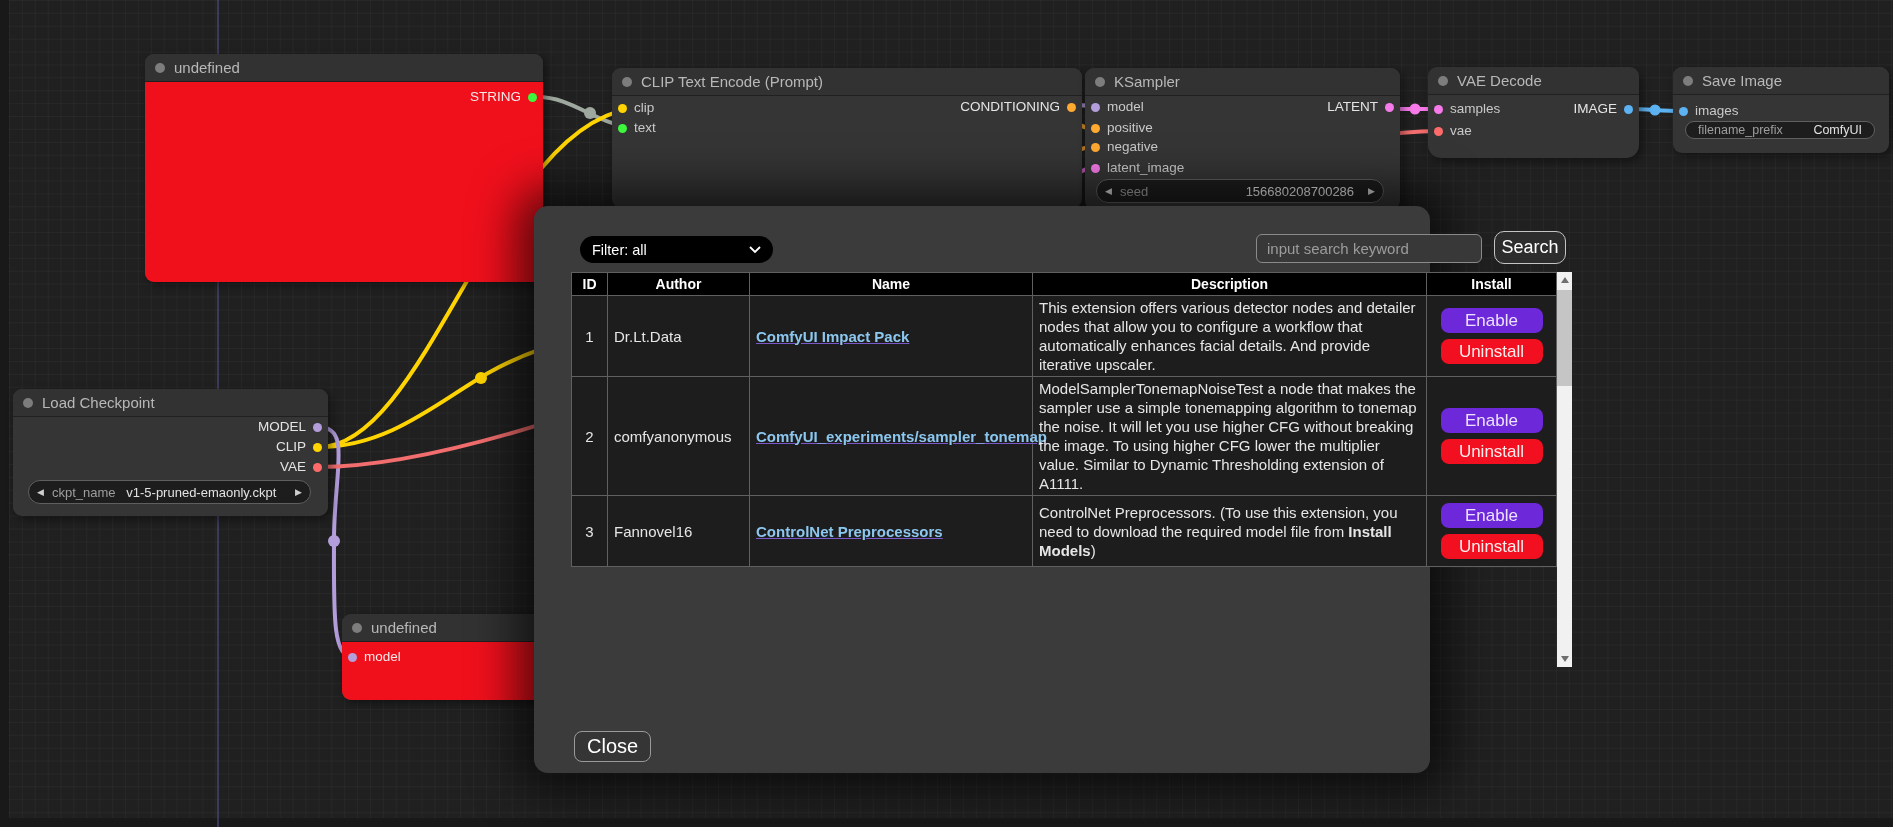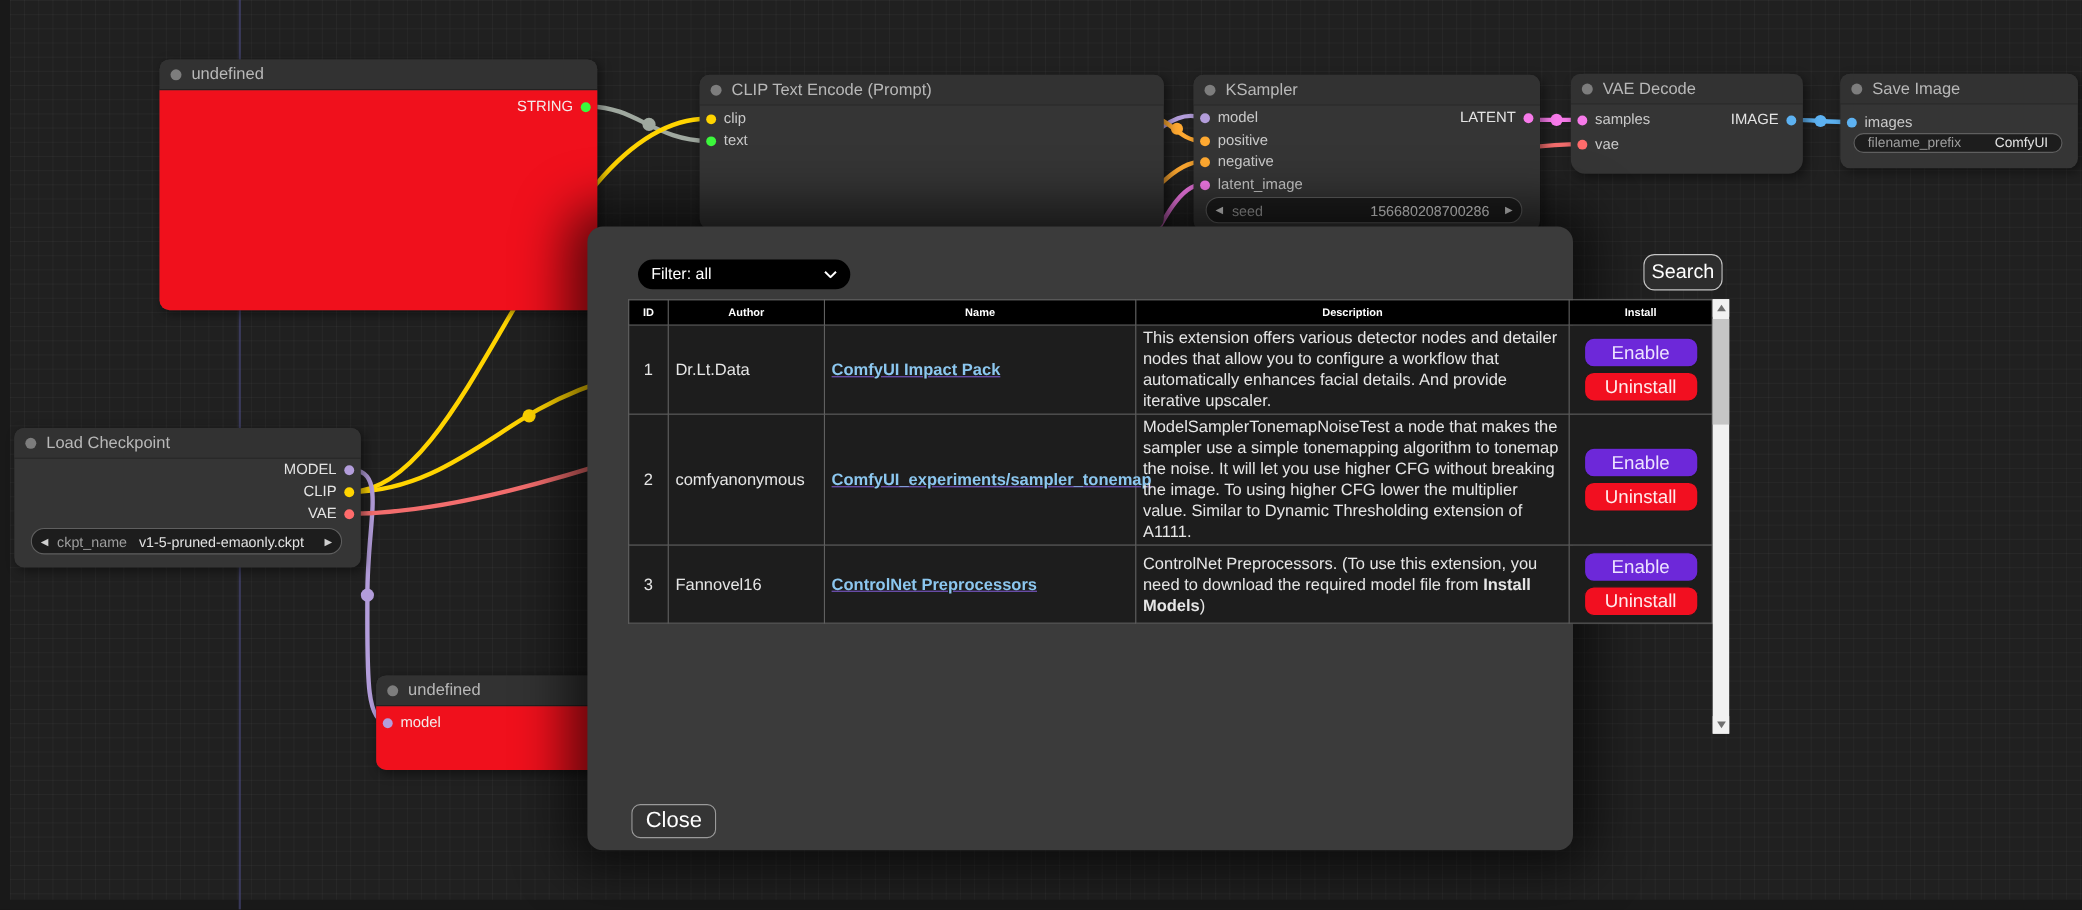--- a/index.html
+++ b/index.html
@@ -42,21 +42,21 @@
          box-shadow:0 0 46px 18px rgba(0,0,0,0.62);}
   .filter-select{position:absolute;display:flex;align-items:center;justify-content:space-between;
          background:#000;border-radius:14px;color:#fff;font-size:14.5px;padding:0 12px;box-sizing:border-box;cursor:pointer;}
   .search-input{position:absolute;background:#383838;border:1px solid #8a8a8a;border-radius:6px;
          color:#ddd;font-size:15px;padding:0 10px;box-sizing:border-box;font-family:"Liberation Sans",sans-serif;outline:none;}
   .search-input::placeholder{color:#9c9c9c;}
   .search-btn{position:absolute;background:#2d2d2d;border:1.5px solid #c4c4c4;border-radius:10px;
          color:#fff;font-size:18px;font-family:"Liberation Sans",sans-serif;cursor:pointer;}
   .tablewrap{position:absolute;}
   table.ext{border-collapse:collapse;table-layout:fixed;width:985px;}
-  table.ext th{background:#000;color:#fff;font-size:10px;font-weight:bold;border:1px solid #606060;
+  table.ext th{background:#000;color:#fff;font-size:14px;font-weight:bold;border:1px solid #606060;
          height:22px;padding:0;}
   table.ext td{background:#1d1d1d;border:1px solid #606060;color:#e6e6e6;font-size:15px;
          vertical-align:middle;padding:2px 6px;}
   td.cell-id{text-align:center;}
   td.cell-desc{font-size:14.5px;line-height:19px;color:#e3e3e3;padding:2px 4px 2px 5px;vertical-align:top;}
   td.cell-desc .b{font-weight:bold;}
   a.pluglink{color:#8cc7ef;font-weight:bold;text-decoration:underline;text-decoration-color:#7b58c9;cursor:pointer;}
   td.cell-install{text-align:center;}
   .btn{display:block;width:104px;height:27px;margin:4px auto;border:1px solid #1c1c1c;border-radius:9px;
        font-size:17px;font-family:"Liberation Sans",sans-serif;cursor:pointer;padding:0;line-height:25px;}
@@ -107,32 +107,36 @@
     <div class="nhead">
       <span class="ndot"></span>
       <span class="ntitle">undefined</span>
     </div>
     <div class="slot out" style="top:35px;">
       <span class="label on-red">STRING</span>
       <span class="dot" style="background:#3cf73c;"></span>
     </div>
   </div>
 
-  <div class="node" style="left:636px;top:68px;width:422px;height:140px;">
+  <div class="node" style="left:612px;top:68px;width:422px;height:140px;padding-left:48px;">
     <div class="nhead">
       <span class="ndot"></span>
       <span class="ntitle">CLIP Text Encode (Prompt)</span>
     </div>
     <div class="slot in" style="top:32px;">
       <span class="dot" style="background:#ffd400;"></span>
       <span class="label">clip</span>
     </div>
     <div class="slot in" style="top:52px;">
       <span class="dot" style="background:#3cf73c;"></span>
       <span class="label">text</span>
+    </div>
+    <div class="slot out" style="top:31px;">
+      <span class="label">CONDITIONING</span>
+      <span class="dot" style="background:#ffa931;"></span>
     </div>
   </div>
 
   <div class="node" style="left:1085px;top:68px;width:315px;height:142px;">
     <div class="nhead">
       <span class="ndot"></span>
       <span class="ntitle">KSampler</span>
     </div>
     <div class="slot in" style="top:31px;">
       <span class="dot" style="background:#b39ddb;"></span>
@@ -233,20 +237,21 @@
     </div>
   </div>
 
   <div class="modal" style="left:534px;top:206px;width:896px;height:567px;">
     <div class="filter-select" style="left:46px;top:30px;width:193px;height:27px;">
       <span>Filter: all</span>
       <svg width="12" height="7" viewBox="0 0 12 7">
         <path d="M1 1 L6 6 L11 1" stroke="#ffffff" stroke-width="1.8" fill="none"></path>
       </svg>
     </div>
+    <input class="search-input" style="left: 722px; top: 28px; width: 226px; height: 29px;" placeholder="input search keyword">
     <button class="search-btn" style="left:960px;top:25px;width:72px;height:33px;">Search</button>
 
     <div class="tablewrap" style="left:37px;top:66px;width:1001px;height:395px;">
       <table class="ext">
         <colgroup>
           <col style="width:36px">
             <col style="width:142px">
             <col style="width:283px">
             <col style="width:394px">
             <col style="width:130px">

